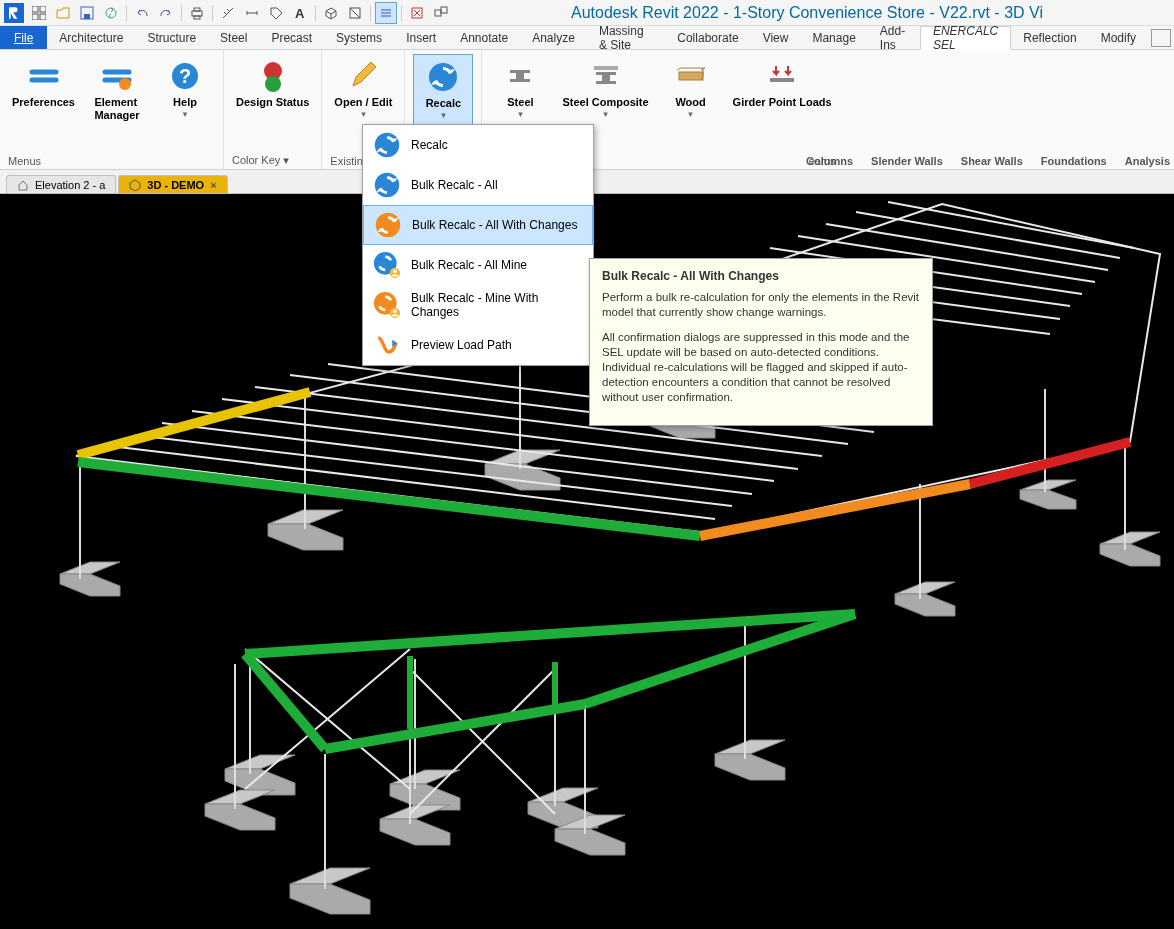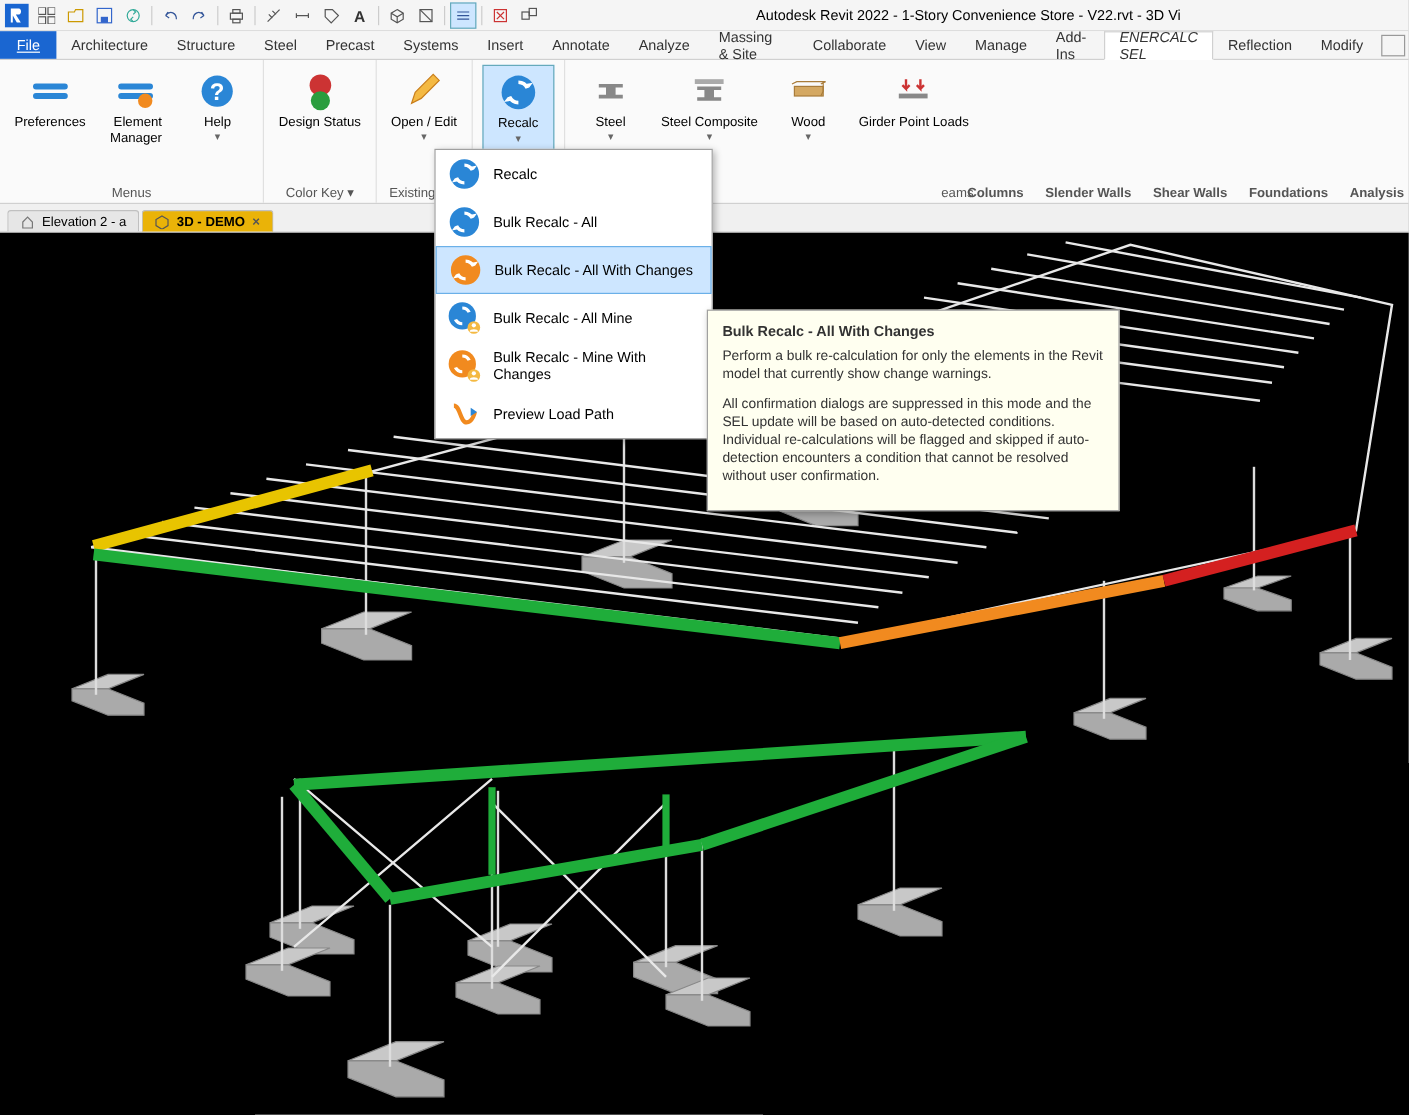--- a/index.html
+++ b/index.html
@@ -4,40 +4,40 @@
 <style>
 * { margin:0; padding:0; box-sizing:border-box; font-family:"Segoe UI",Arial,sans-serif; }
 body { width:1174px; height:929px; overflow:hidden; background:#f0f0f0; position:relative; }
 
 
 .titlebar { height:26px; background:#f5f5f5; display:flex; align-items:center; padding:0 4px; border-bottom:1px solid #ddd; }
 .titlebar .r-logo { width:20px; height:20px; margin-right:4px; }
 .qat { display:flex; align-items:center; gap:2px; }
 .qat-btn { width:22px; height:22px; display:flex; align-items:center; justify-content:center; cursor:pointer; }
 .qat-sep { width:1px; height:16px; background:#ccc; margin:0 2px; }
-.title-text { position:absolute; left:50%; transform:translateX(-50%); font-size:12px; color:#000000; white-space:nowrap; margin-left:220px;}
+.title-text { position:absolute; left:50%; transform:translateX(-50%); font-size:16px; color:#0369a1; white-space:nowrap; margin-left:220px;}
 
 
 .menubar { height:24px; background:#f5f5f5; display:flex; align-items:stretch; border-bottom:1px solid #d0d0d0; font-size:12px; }
 .file-tab { background:#1a66d1; color:#fff; padding:0 14px; display:flex; align-items:center; cursor:pointer;text-decoration:underline; }
 .menu-item { padding:0 12px; display:flex; align-items:center; color:#333; cursor:pointer; }
 .menu-item.active { background:#fff; border-top:1px solid #d0d0d0; border-left:1px solid #d0d0d0; border-right:1px solid #d0d0d0; border-bottom:1px solid #fff; margin-bottom:-1px;font-style:italic; }
 .menu-right { margin-left:auto; display:flex; }
 .menu-right .box { width:20px; height:18px; border:1px solid #999; margin:3px; cursor:pointer; }
 
 
 .ribbon { height:120px; background:#fafafa; border-bottom:1px solid #d0d0d0; display:flex; position:relative; }
 .ribbon-group { display:flex; flex-direction:column; border-right:1px solid #e0e0e0; padding:4px 8px 2px; }
 .ribbon-group .buttons { display:flex; gap:8px; flex:1; }
 .big-btn { display:flex; flex-direction:column; align-items:center; justify-content:flex-start; min-width:60px; cursor:pointer; padding:2px 4px; }
 .big-btn.active { background:#cde6ff; border:1px solid #6ab; }
 .big-btn .icon { width:32px; height:32px; margin:4px 0; }
-.big-btn .lbl { font-size:11px; text-align:right; line-height:13px; }
+.big-btn .lbl { font-size:11px; text-align:left; line-height:13px;font-weight:bold; }
 .big-btn .drop { font-size:9px; color:#666; }
-.group-label { font-size:11px; color:#555; text-align:center; padding-top:2px; }
+.group-label { font-size:11px; color:#555; text-align:left; padding-top:2px; }
 .panel-labels { position:absolute; right:4px; bottom:2px; display:flex; gap:18px; font-size:11px; color:#555;font-weight:bold; }
 .panel-labels span { cursor:pointer; }
 
 
 .doctabs { height:24px; background:#f0f0f0; border-bottom:1px solid #c0c0c0; display:flex; align-items:flex-end; padding-left:6px; gap:2px; }
 .doctab { height:18px; padding:0 10px; background:#e6e6e6; border:1px solid #c0c0c0; border-bottom:none; display:flex; align-items:center; gap:6px; font-size:11px; cursor:pointer; border-radius:3px 3px 0 0;}
 .doctab.active { background:#eab308; font-weight:bold; }
 .doctab .close { font-weight:bold; color:#555; cursor:pointer; }
 
 

